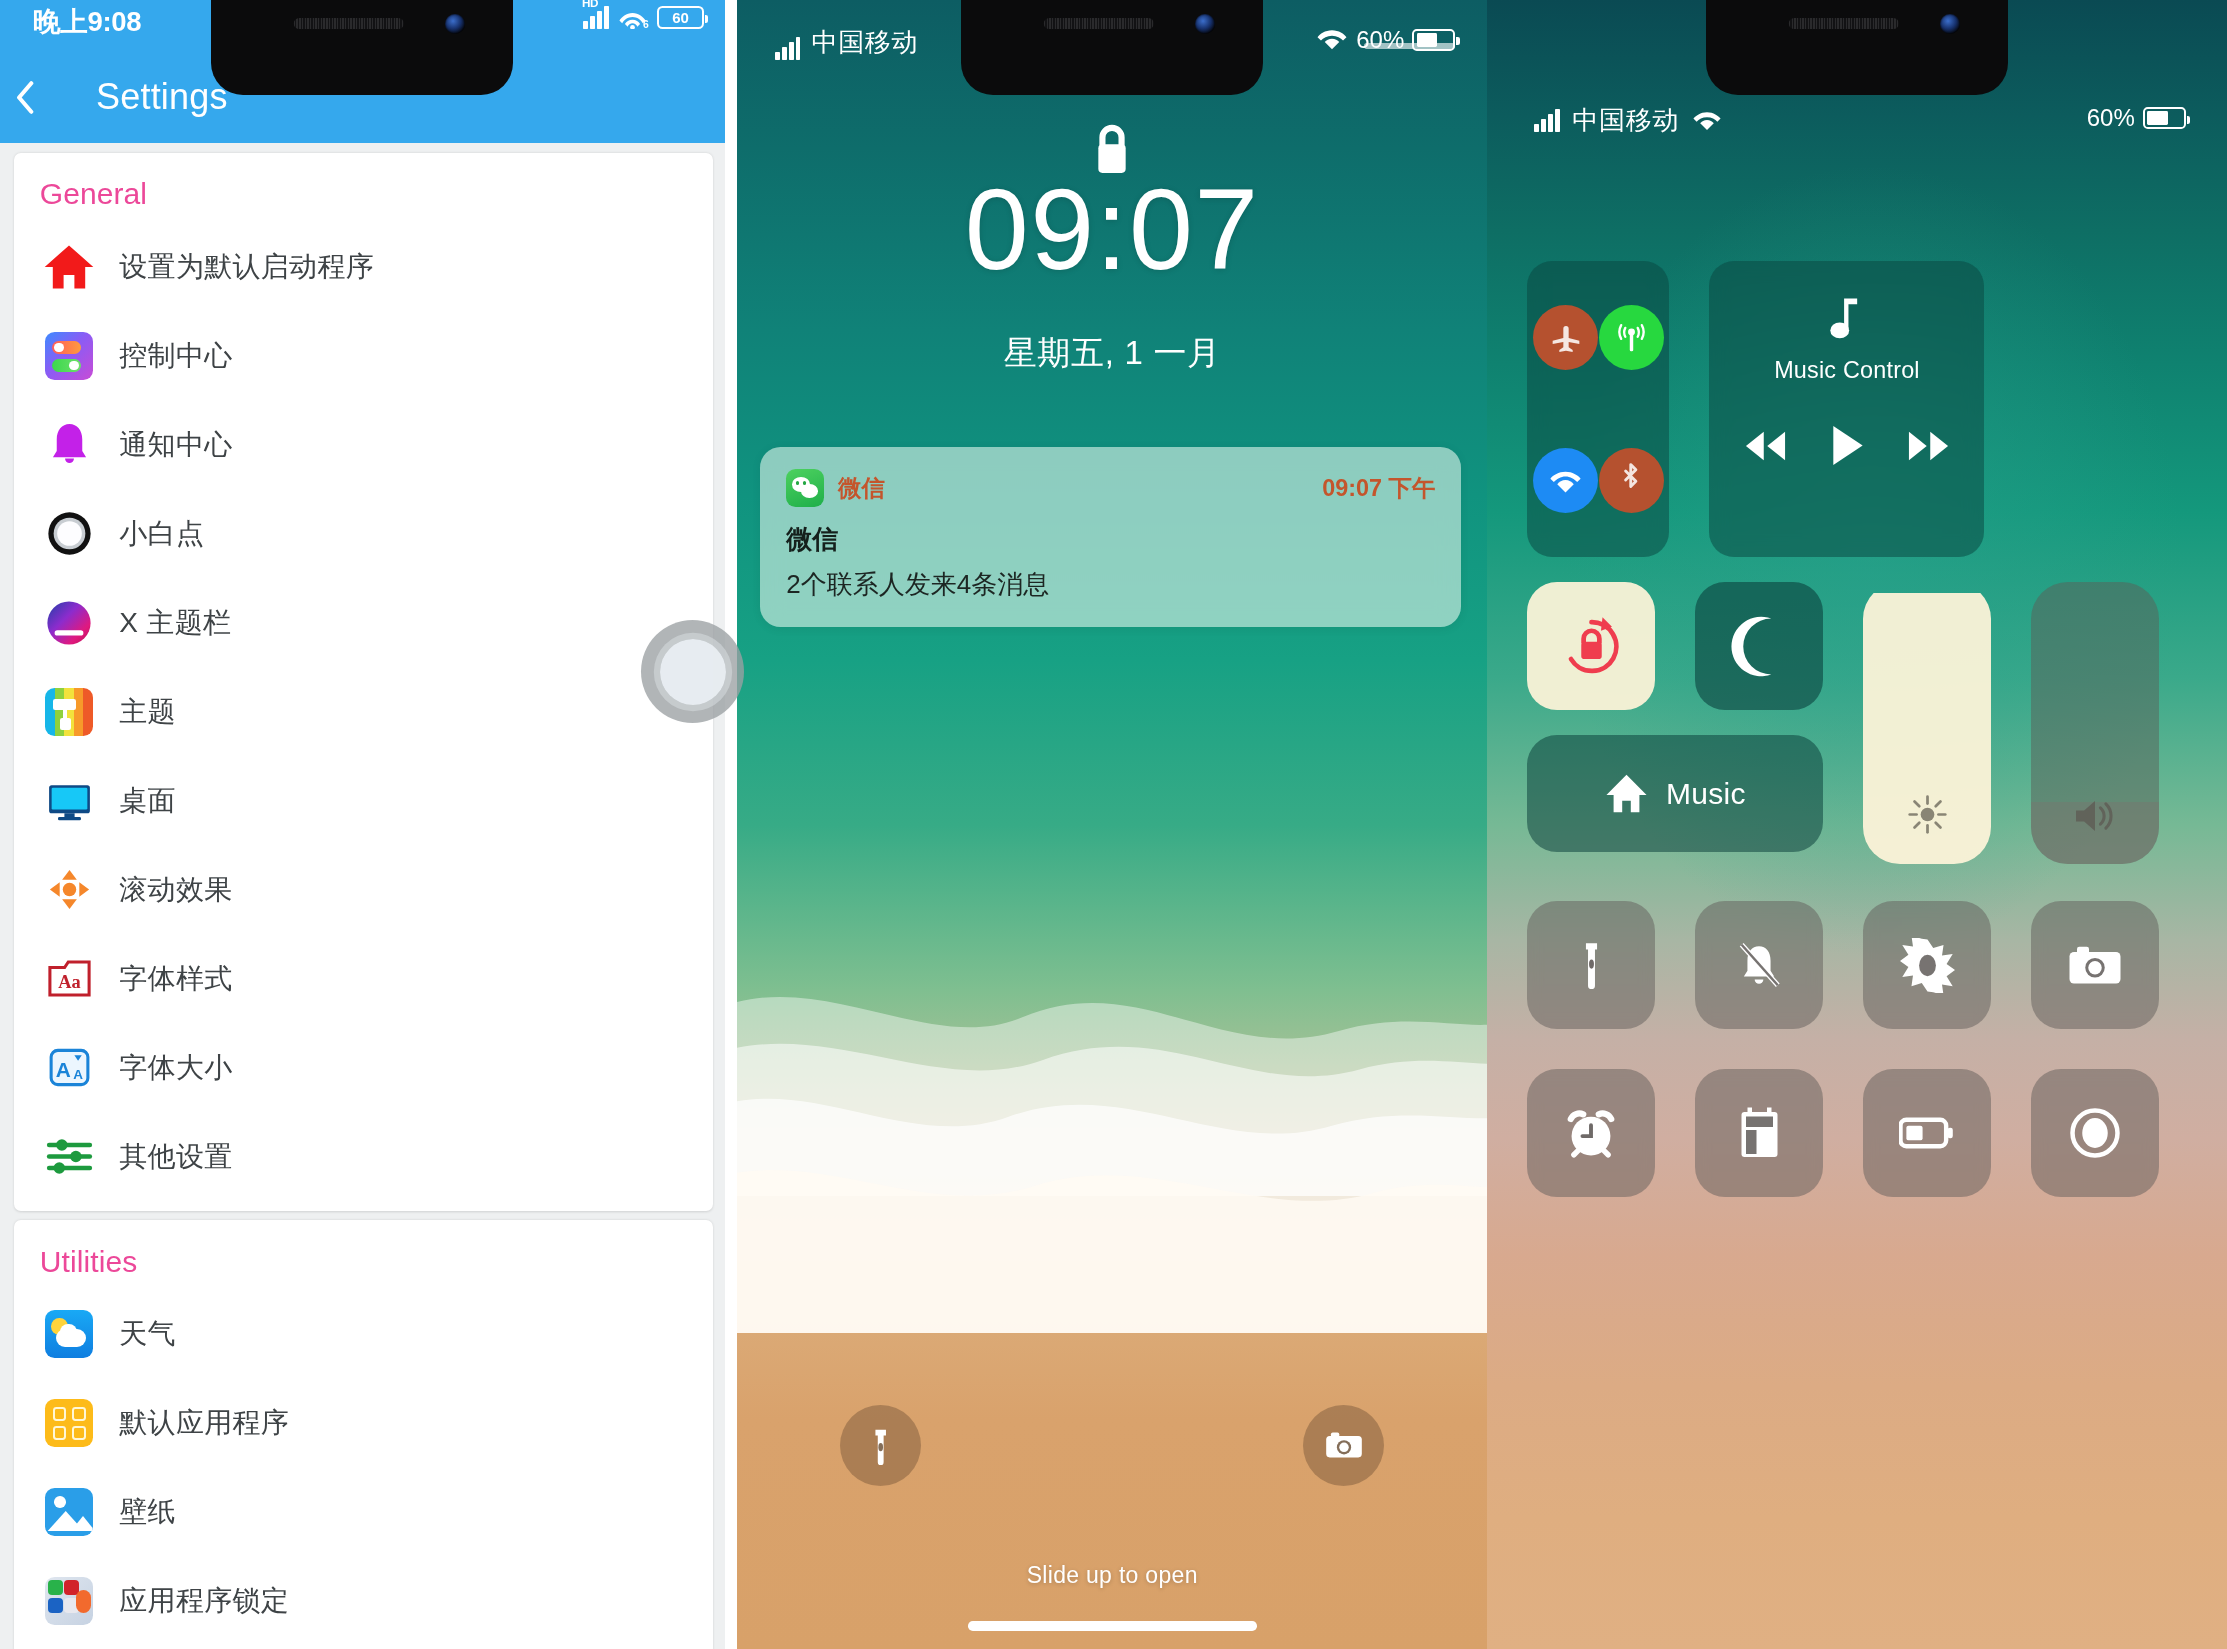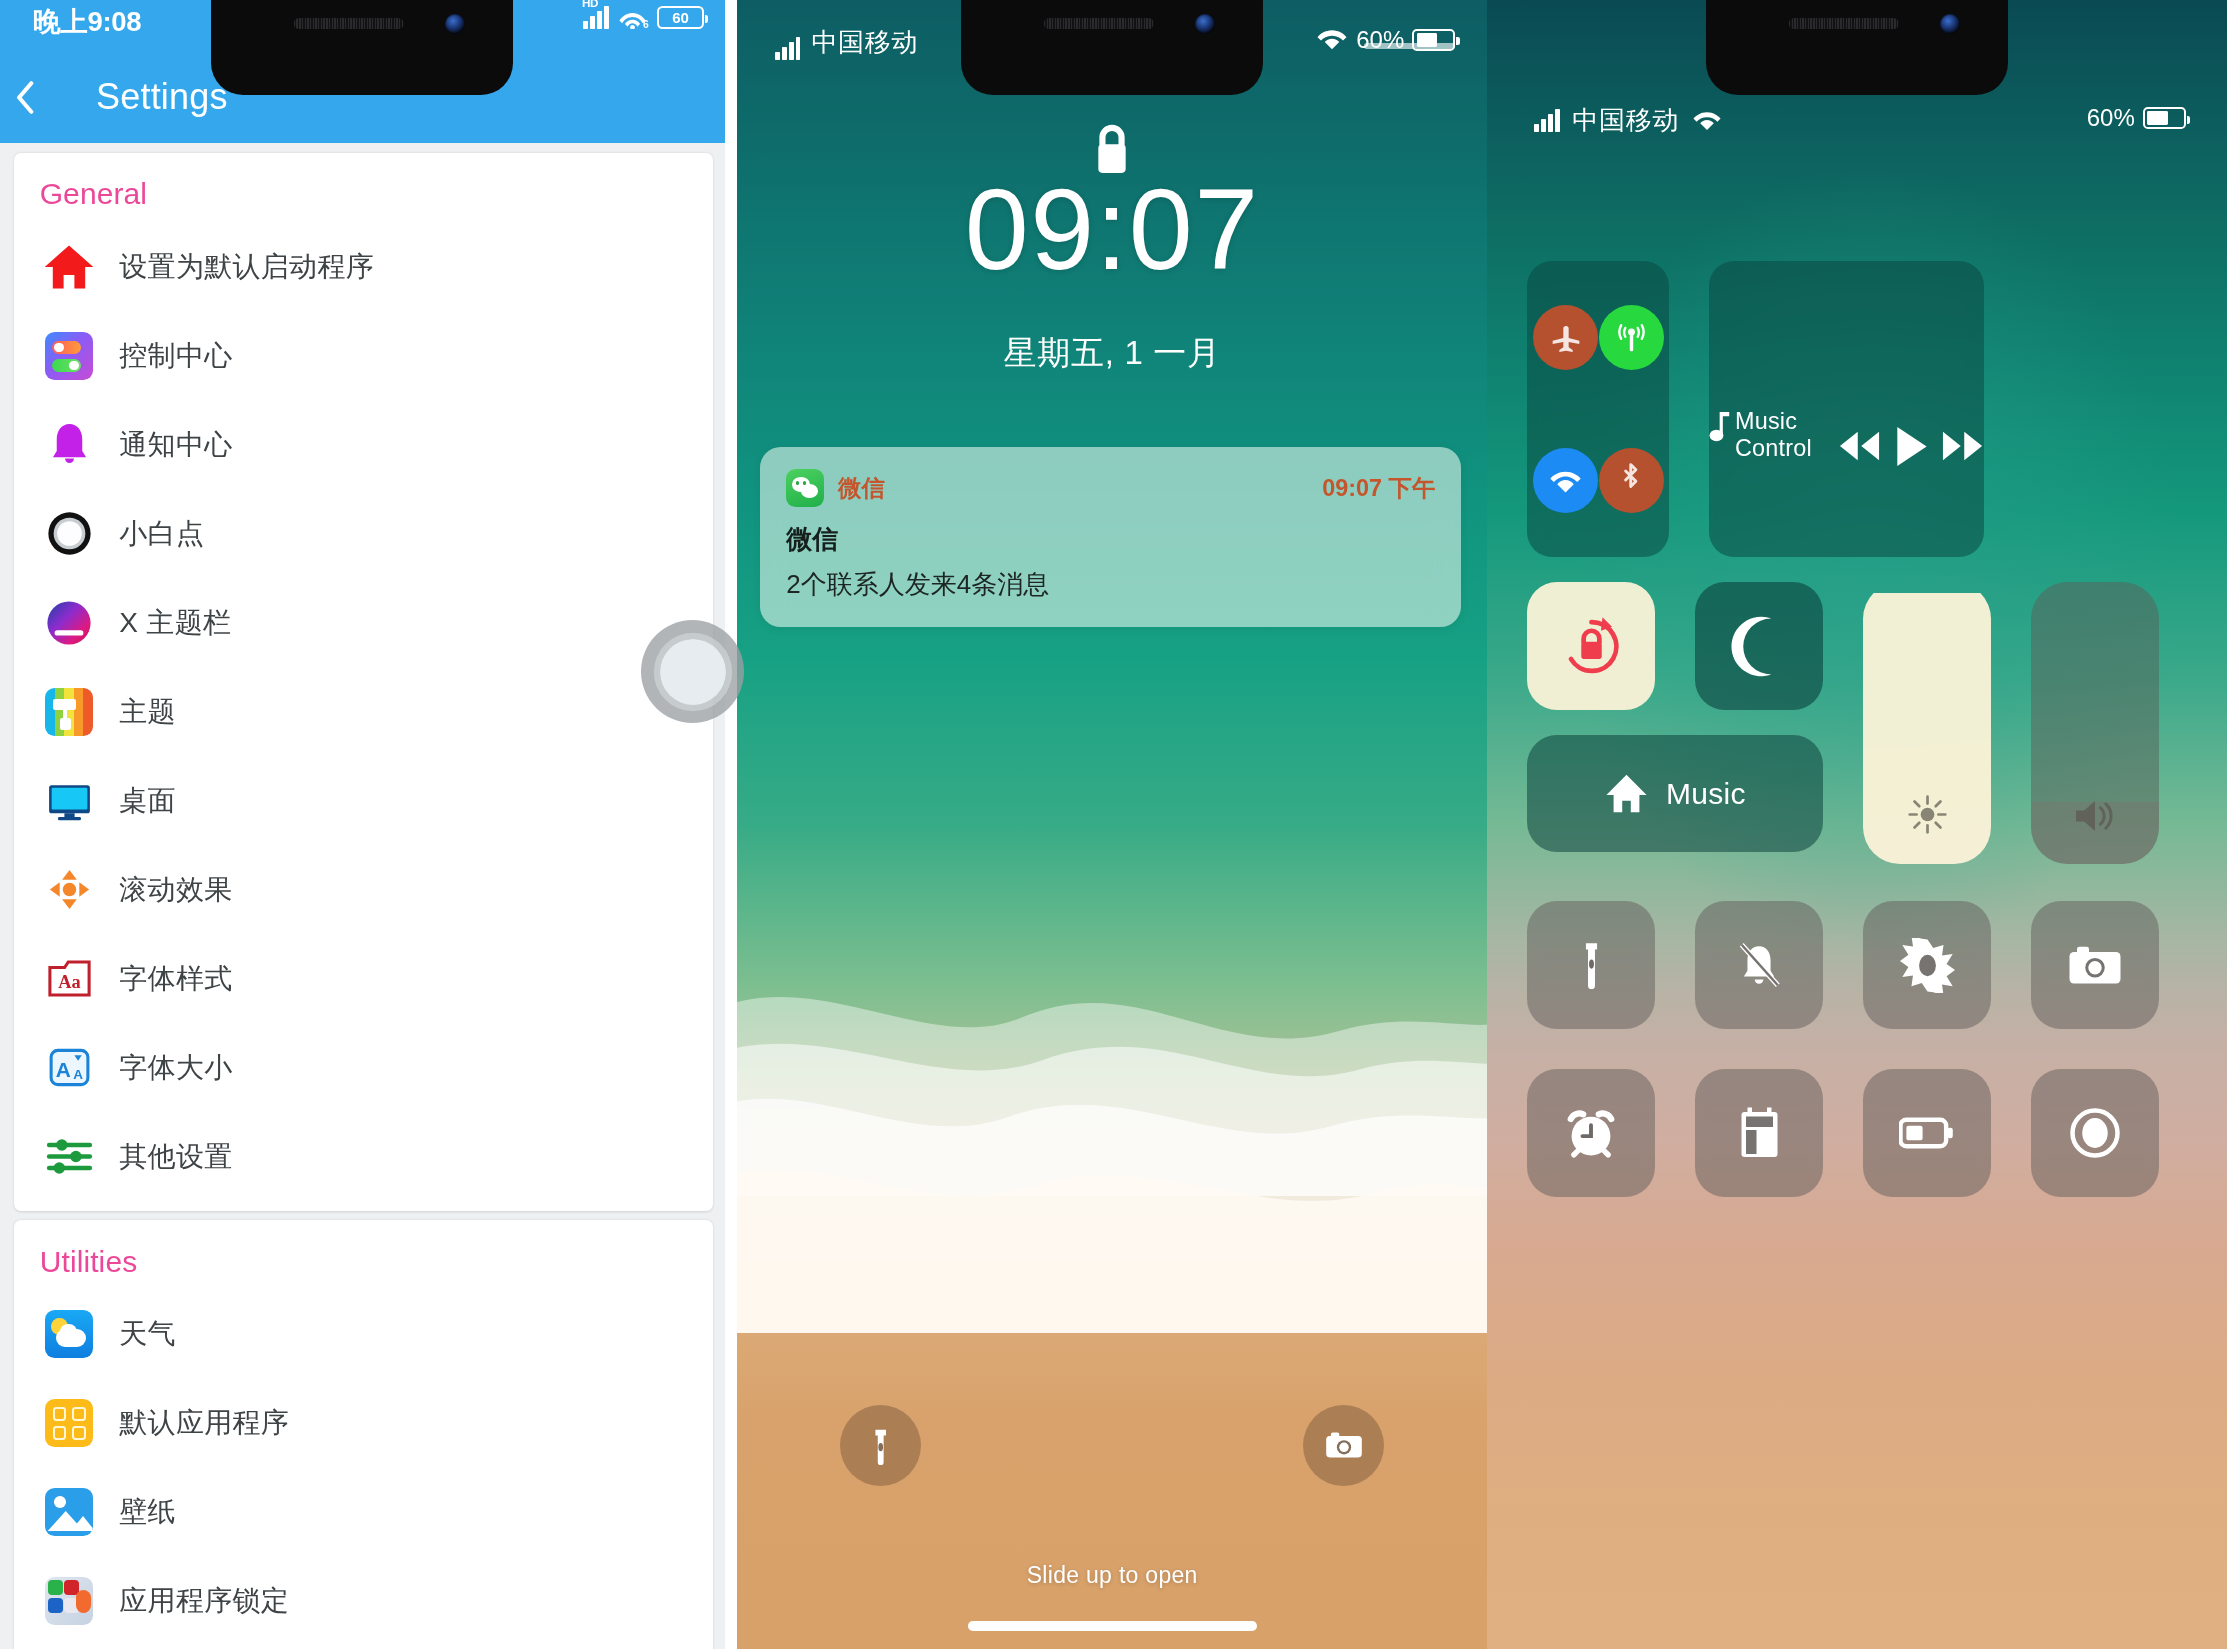--- a/index.html
+++ b/index.html
@@ -1,19 +1,19 @@
 <!DOCTYPE html>
 <html style="font-size:11px"><head>
 <meta charset="utf-8">
 <style>
   * { box-sizing: border-box; margin:0; padding:0; }
   html,body { width:2227px; height:1650px; overflow:hidden; background:#000; }
   body { font-family:"Liberation Sans","DejaVu Sans",sans-serif; }
 
-  .stage { position:relative; width:2227px; height:1650px; display:flex; }
+  .stage { position:relative; width:2227px; height:1650px; display:flex;justify-content:flex-end; }
 
   
   .panel-settings { position:relative; width:729px; height:1650px; background:#eef0f1; overflow:hidden; }
   .sb-blue { position:absolute; top:0; left:0; width:729px; height:143px; background:#35a8ed; }
   .sb-row { position:absolute; top:0; left:0; width:729px; height:47px; color:#fff; }
   .sb-time { position:absolute; left:33px; top:4.1px; font-size:27.5px; font-weight:700; letter-spacing:-0.3px; }
   .sb-right { position:absolute; right:25px; top:5.5px; display:flex; align-items:flex-end; gap:9.6px; }
   .hdwrap { position:relative; display:flex; align-items:flex-end; }
   .hd-lab { position:absolute; top:-9.6px; left:-1.4px; font-size:11.7px; font-weight:700; letter-spacing:-0.3px; }
   .bars { display:flex; align-items:flex-end; gap:2.1px; height:23.4px; }
@@ -102,21 +102,21 @@
   }
   .cc-status { position:absolute; top:103px; left:0; width:100%; height:41px; color:#fff; z-index:6; }
   .cc-status .left { position:absolute; left:47px; top:0; display:flex; align-items:center; gap:12.4px; }
   .cc-status .right { position:absolute; right:41px; top:1.4px; display:flex; align-items:center; gap:8.2px; }
 
   .cc-grid { position:absolute; top:261px; left:40px; width:664px; z-index:6; }
   .tile { border-radius:25px; background:rgba(10,70,66,.52); backdrop-filter:blur(9.6px); position:relative; }
   .conn { width:142px; height:296px; display:grid; grid-template-columns:1fr 1fr; grid-template-rows:1fr 1fr;
           place-items:center; padding:5.5px; }
   .pill { width:65px; height:65px; border-radius:50%; display:flex; align-items:center; justify-content:center; }
-  .music { width:275px; height:296px; display:flex; flex-direction:row; align-items:center; justify-content:flex-start; padding-top:36px; }
+  .music { width:275px; height:296px; display:flex; flex-direction:column; align-items:center; justify-content:flex-start; padding-top:36px; }
   .music .mlabel { color:#fff; font-size:23.4px; margin-top:15px; letter-spacing:0.2px; }
   .music .mctrl { display:flex; align-items:center; justify-content:space-between; width:206px; margin-top:40px; }
 
   .row2 { display:flex; gap:40px; margin-top:25px; }
   .sm { width:128px; height:128px; border-radius:30px; display:flex; align-items:center; justify-content:center; }
   .rotlock { background:rgba(252,243,216,.94); }
   .dnd { background:rgba(9,62,58,.58); }
   .slider { width:128px; height:282px; border-radius:37px; overflow:hidden; position:relative;
             display:flex; align-items:flex-end; justify-content:center; }
   .slider .glyph { position:relative; margin-bottom:27.5px; z-index:3; }

